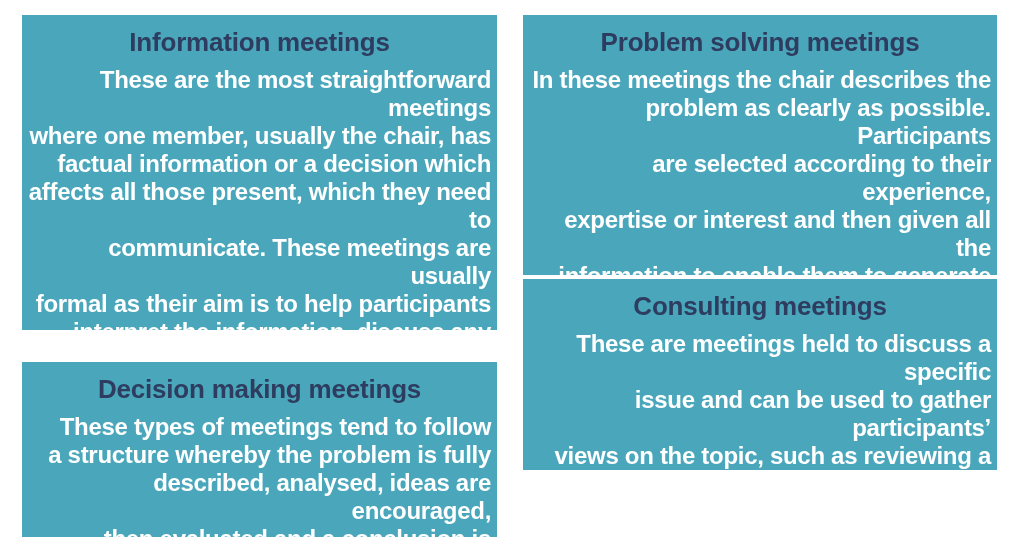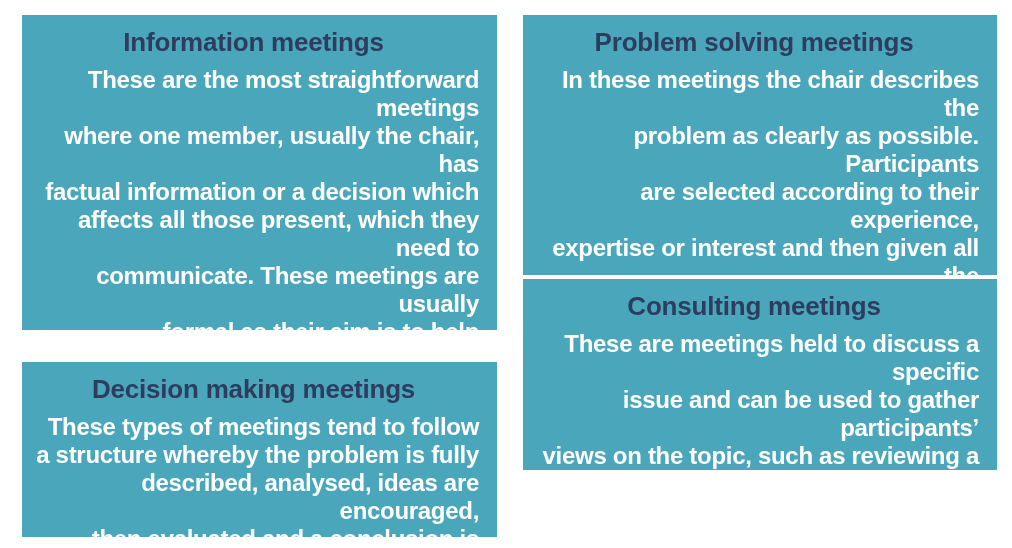--- a/index.html
+++ b/index.html
@@ -16,21 +16,21 @@
     overflow: hidden;
   }
   .stage {
     position: relative;
     width: 1012px; height: 548px;
     background: var(--page-bg);
   }
   .card {
     position: absolute;
     background: var(--card-bg);
-    padding: 10px 18px 8px 6px;
+    padding: 10px 6px 8px 6px;
     text-align: center;
   }
   .card-title {
     color: var(--title-color);
     font-size: 26px;
     font-weight: 700;
     line-height: 34px;
     letter-spacing: -0.2px;
     margin-bottom: 7px;
   }

